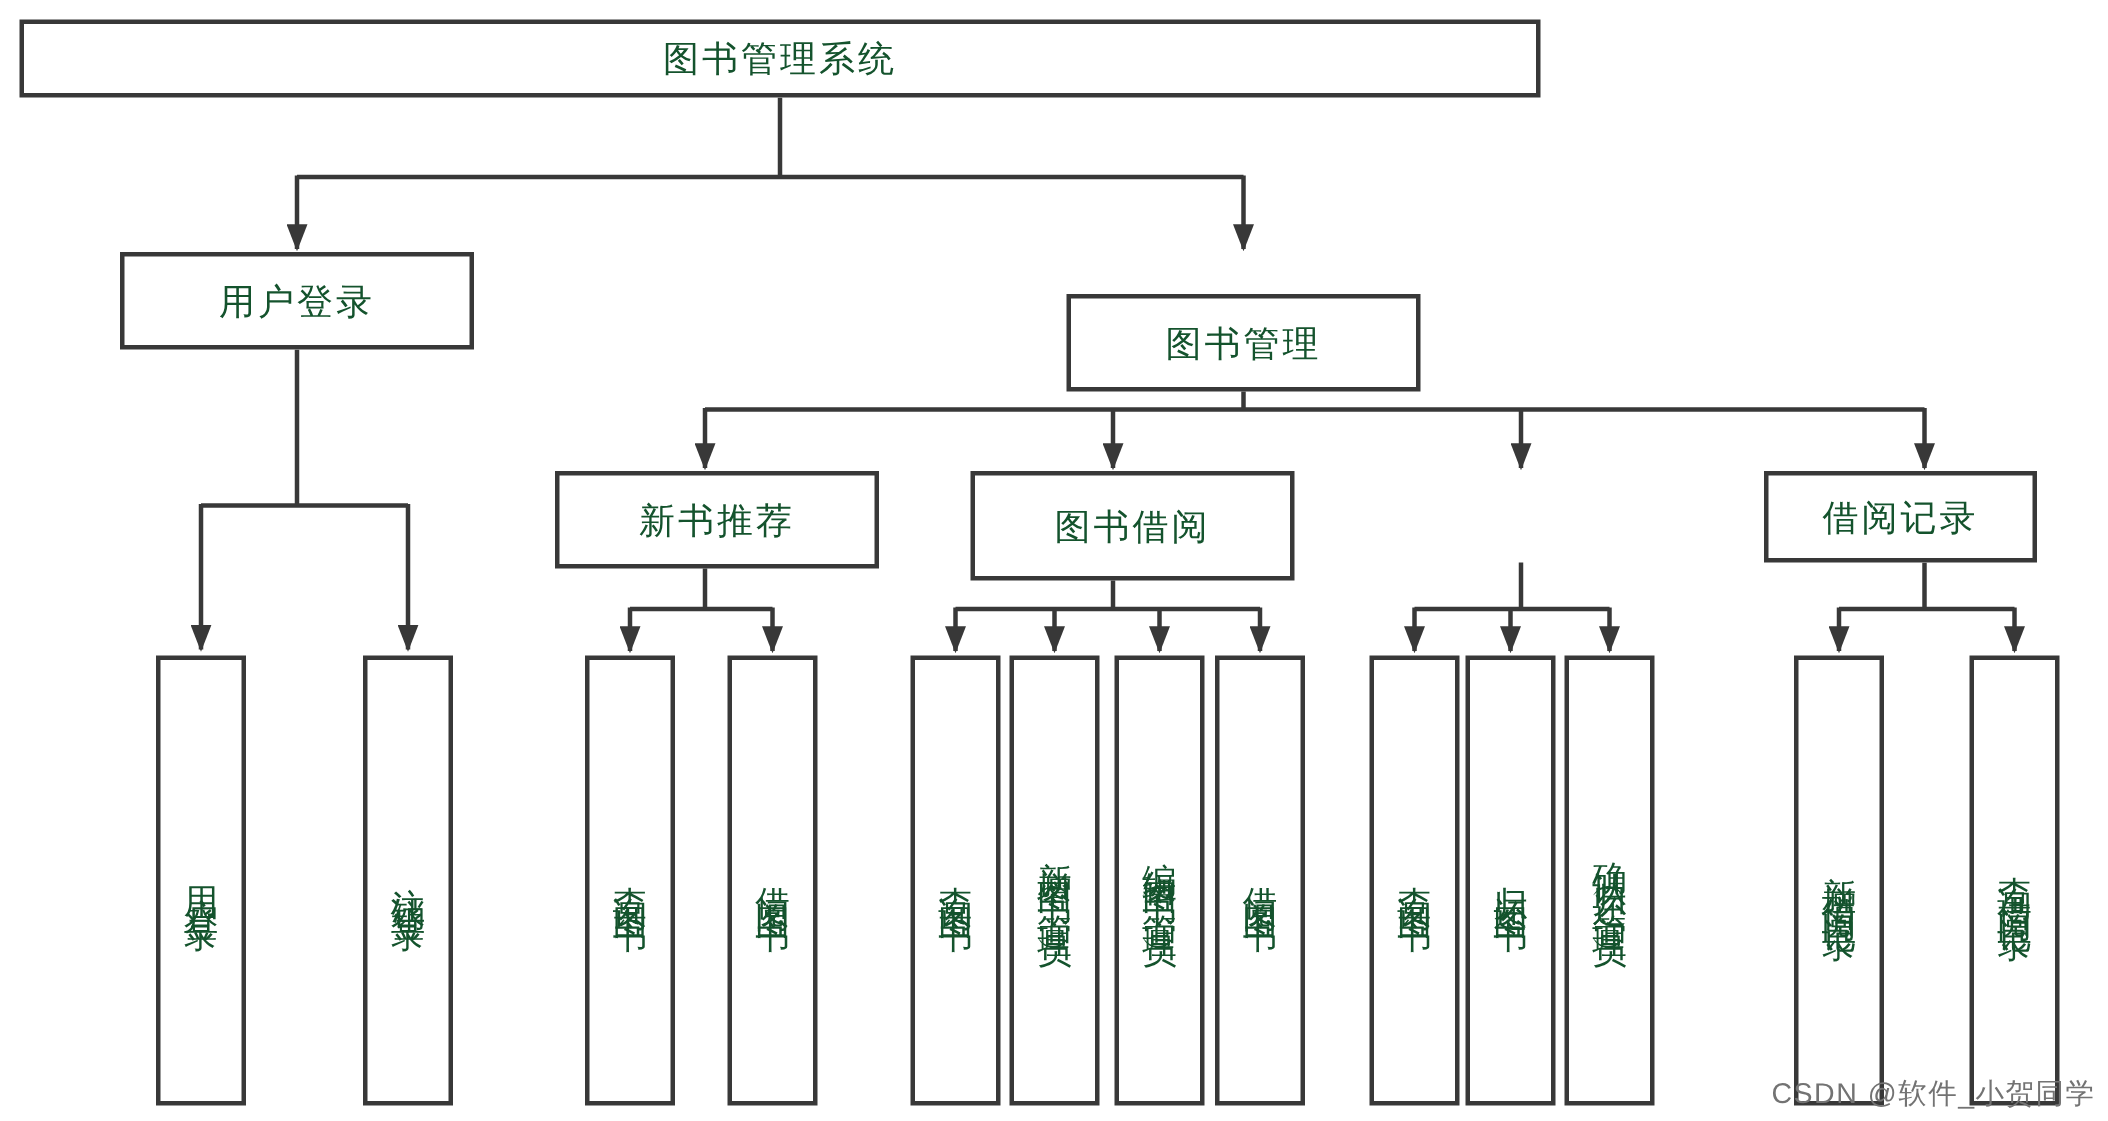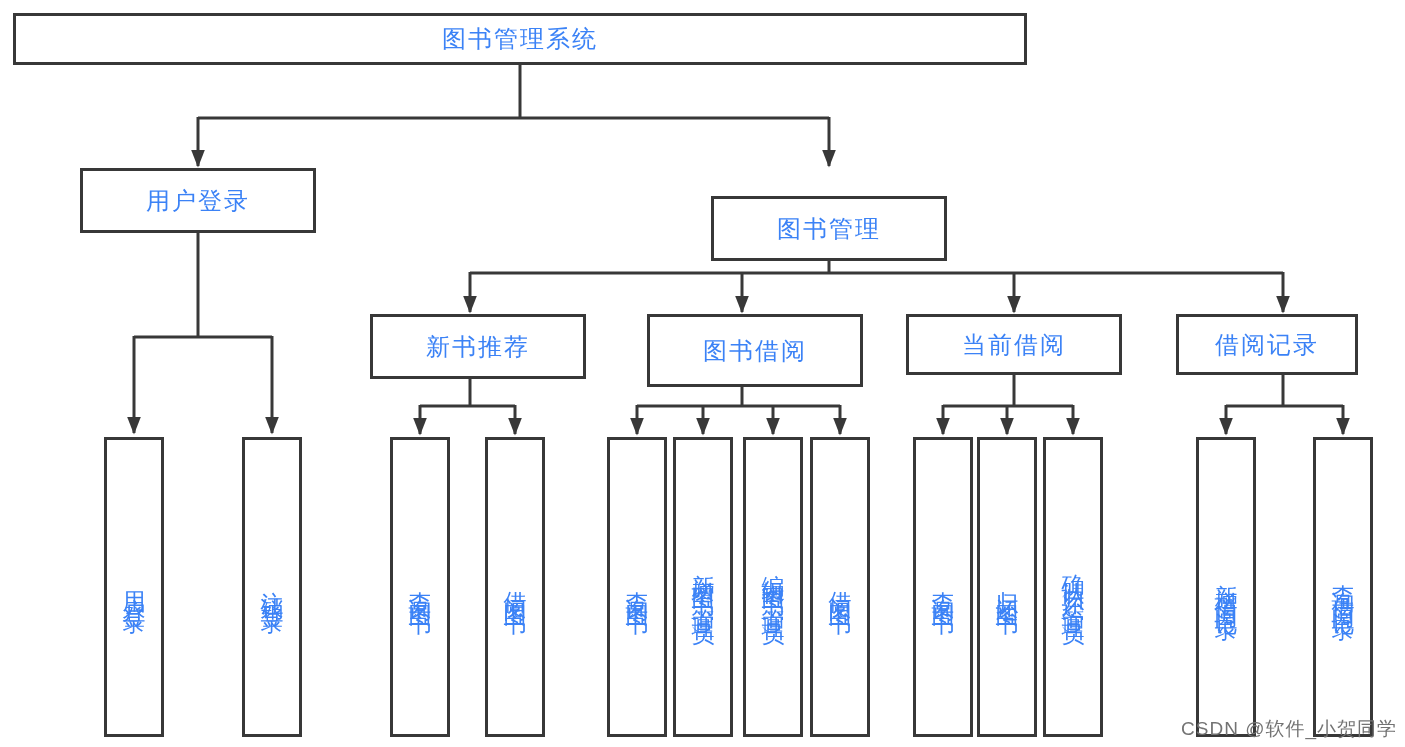--- a/index.html
+++ b/index.html
@@ -24,21 +24,21 @@
     fill: none;
   }
   .box {
     position: absolute;
     box-sizing: border-box;
     background: #ffffff;
     border: 3px solid #383838;
     display: flex;
     align-items: center;
     justify-content: center;
-    color: #3b82f6;
+    color: #14532d;
     font-size: 24px;
     letter-spacing: 2px;
     white-space: nowrap;
   }
   .vbox {
     writing-mode: vertical-rl;
     font-size: 23px;
     letter-spacing: 7px;
     line-height: 1.0;
     white-space: normal;
@@ -138,21 +138,20 @@
     </g>
   </svg>
 
   <div class="box n-root">图书管理系统</div>
 
   <div class="box n-login">用户登录</div>
   <div class="box n-mgmt">图书管理</div>
 
   <div class="box n-nbr">新书推荐</div>
   <div class="box n-bb">图书借阅</div>
-  <div class="box n-cb">当前借阅</div>
   <div class="box n-br">借阅记录</div>
 
   <div class="box vbox leaf l-a">用户登录</div>
   <div class="box vbox leaf l-b">注销登录</div>
 
   <div class="box vbox leaf l-c">查询图书</div>
   <div class="box vbox leaf l-d">借阅图书</div>
 
   <div class="box vbox leaf l-e">查询图书</div>
   <div class="box vbox leaf l-f">新增图书（管理员）</div>

